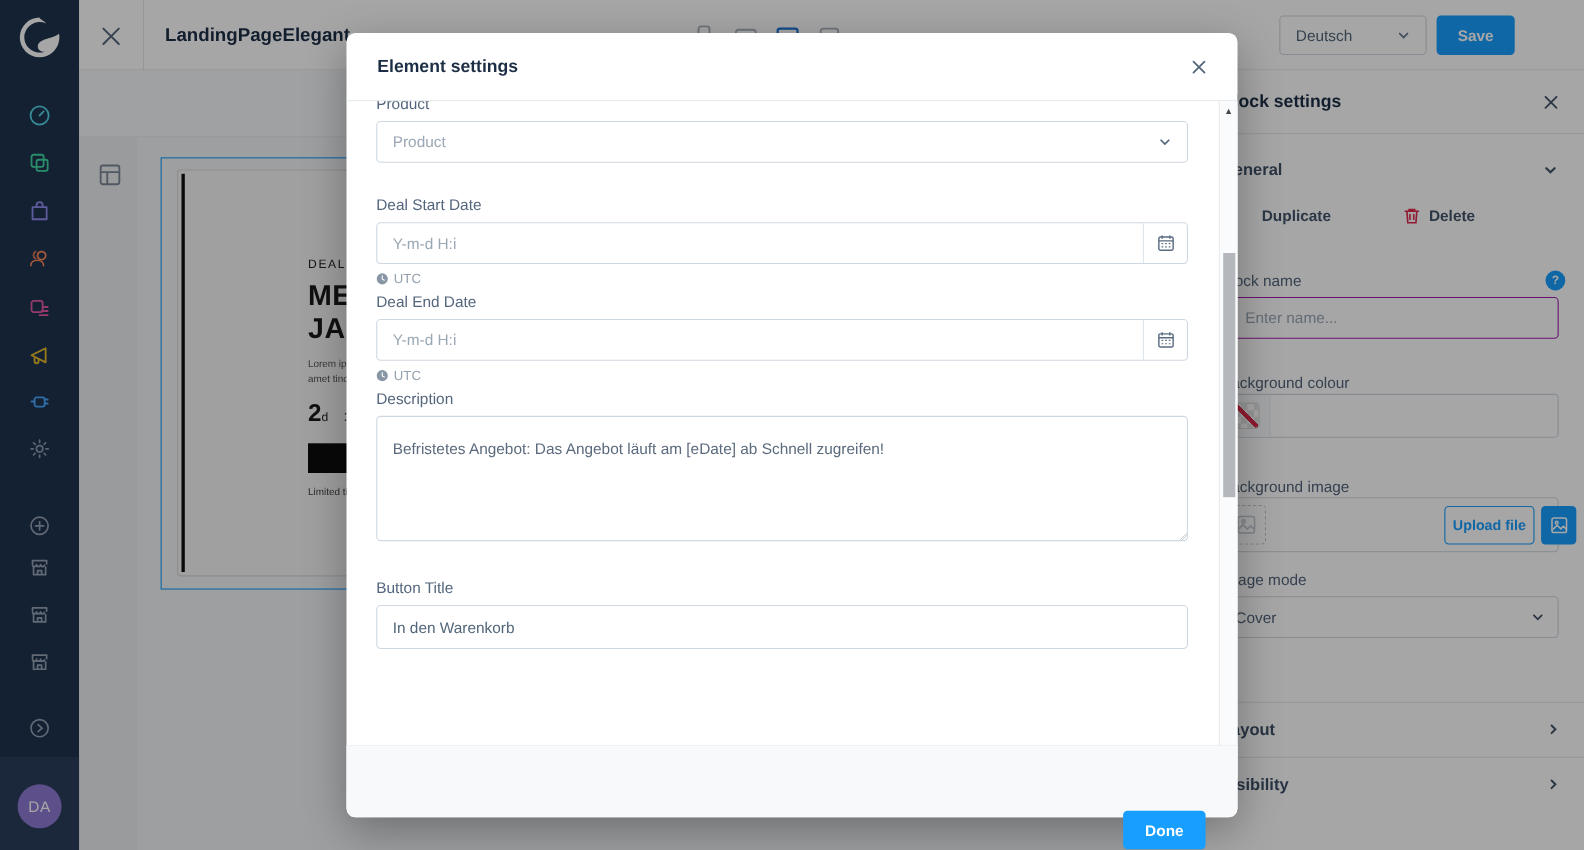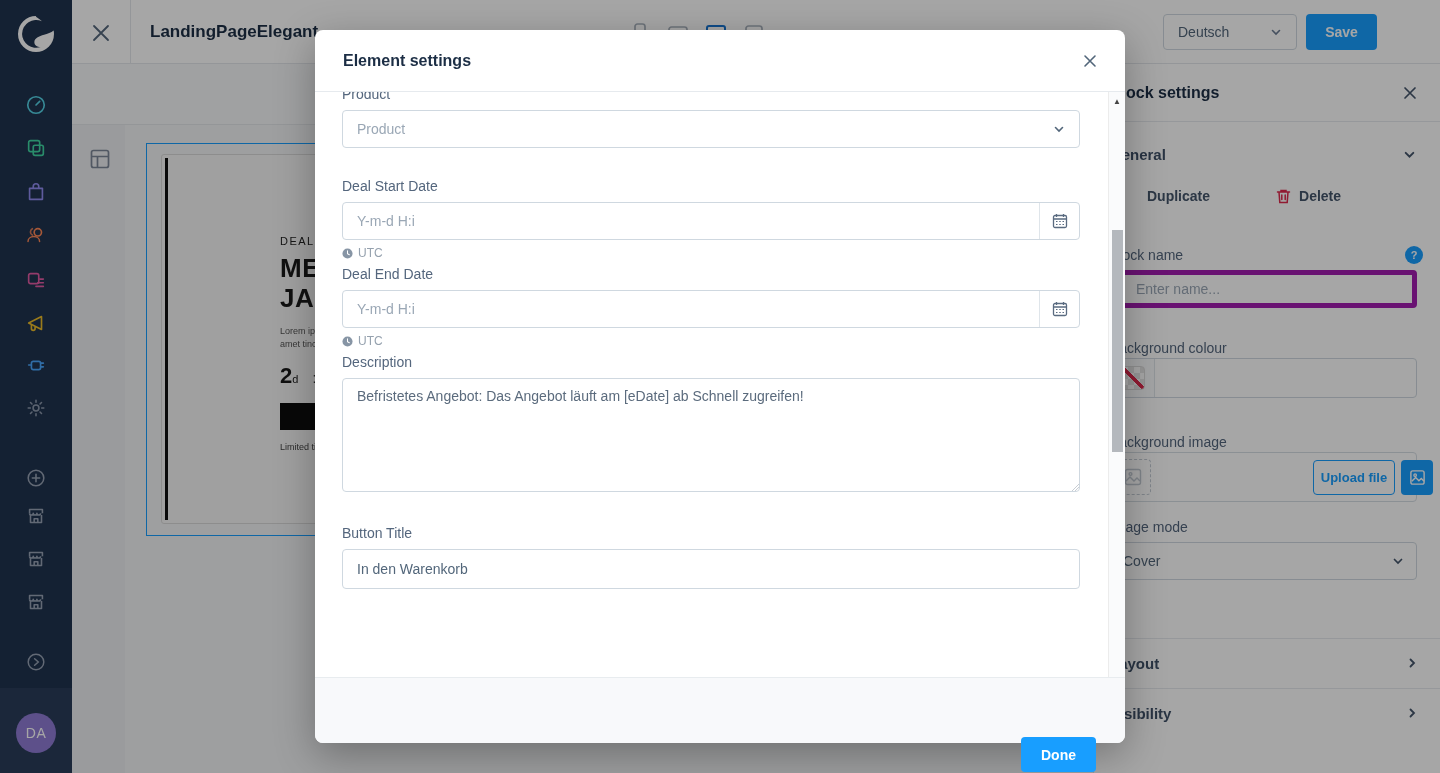--- a/index.html
+++ b/index.html
@@ -54,21 +54,21 @@
 
   
   .panel { position:absolute; left:1093px; top:64px; width:347px; height:709px; background:#fff; border-left:1px solid #e3e7eb; }
   .panel-head { position:absolute; left:0; top:0; width:347px; height:58px; border-bottom:1px solid #e6eaee;
                 display:flex; align-items:center; justify-content:space-between; padding:0 24px 0 16px; }
   .panel-title { font-size:16px; font-weight:700; color:#1c2e45; }
   .p-row-general { position:absolute; left:16px; right:24px; top:70px; height:40px; display:flex;
                    align-items:center; justify-content:space-between; color:#3f5168; font-size:15px; font-weight:600; }
   .p-actions { position:absolute; left:16px; top:124px; display:flex; align-items:center; font-size:14px; color:#44556b; font-weight:600; }
   .p-label { position:absolute; left:16px; font-size:14px; color:#54667d; }
-  .p-input { position:absolute; left:16px; width:307px; height:38px; border:5px solid #a21caf; border-radius:4px;
+  .p-input { position:absolute; left:16px; width:307px; height:38px; border:1px solid #a21caf; border-radius:4px;
              background:#fff; font-size:14px; color:#52667a; padding:0 21px; }
   .p-input::placeholder { color:#9aa7b5; }
   .help-badge { position:absolute; left:311px; width:18px; height:18px; border-radius:50%; background:#189eff;
                 color:#fff; font-size:11px; font-weight:700; display:flex; align-items:center; justify-content:center; }
   .color-field { position:absolute; left:16px; top:294px; width:307px; height:40px; border:1px solid #cfd8e0;
                  border-radius:4px; display:flex; }
   .color-addon { width:44px; border-right:1px solid #dfe5ea; background:#fbfcfd; display:flex;
                  align-items:center; justify-content:center; border-radius:4px 0 0 4px; }
   .nocolor { width:24px; height:24px; border-radius:4px; border:1px solid #dcdcdc;
     background:
@@ -107,21 +107,21 @@
   .m-inputwrap { height:38px; border:1px solid #cfd8e0; border-radius:4px; display:flex; background:#fff; }
   .m-inputwrap input { flex:1; border:none; outline:none; font-size:14px; color:#52667a; padding:0 14px;
                        background:transparent; font-family:inherit; }
   .m-inputwrap input::placeholder { color:#9aa7b5; }
   .addon-left { width:44px; border-right:1px solid #dfe5ea; background:#fbfcfd; border-radius:4px 0 0 4px;
                 display:flex; align-items:center; justify-content:center; }
   .addon-right { width:40px; border-left:1px solid #dfe5ea; display:flex; align-items:center; justify-content:center; }
   .swatch-black { width:20px; height:24px; background:#000; border-radius:5px; }
   .hint { display:flex; align-items:center; gap:5px; margin-top:6px; font-size:12px; color:#95a1ae; }
   textarea.m-textarea { width:738px; height:114px; border:1px solid #cfd8e0; border-radius:4px; resize:none;
-                        font-size:14px; color:#5b6b7d; padding:8px 14px; font-family:inherit; line-height:19px;
+                        font-size:14px; color:#5b6b7d; padding:20px 14px; font-family:inherit; line-height:19px;
                         background:
                           linear-gradient(135deg, rgba(0,0,0,0) 70%, #c9ced4 70%, #c9ced4 74%, rgba(0,0,0,0) 74%, rgba(0,0,0,0) 80%, #c9ced4 80%, #c9ced4 84%, rgba(0,0,0,0) 84%) no-repeat right bottom/12px 12px, #fff; }
   .m-scroll { position:absolute; right:0; top:62px; width:17px; height:615px; background:#fafbfc; border-left:1px solid #ececec; }
   .m-scroll .arr { position:absolute; left:0; width:16px; height:14px; display:flex; align-items:center;
                    justify-content:center; font-size:8px; color:#444; }
   .m-thumb { position:absolute; left:3px; top:138px; width:11px; height:222px; background:#b4b8bd; }
   .m-foot { position:absolute; left:0; bottom:0; width:810px; height:66px; background:#f8f9fb;
             border-top:1px solid #e8ecef; border-radius:0 0 8px 8px; }
   .done-btn { position:absolute; right:29px; top:15px; width:75px; height:35px; background:#189eff; border:none;
               border-radius:4px; color:#fff; font-size:14px; font-weight:700;

